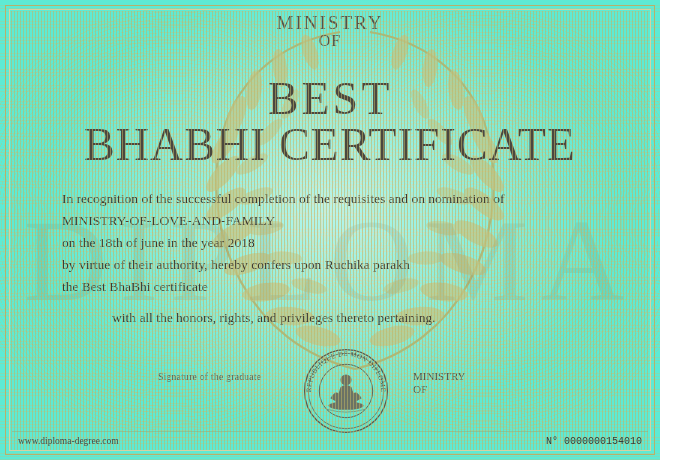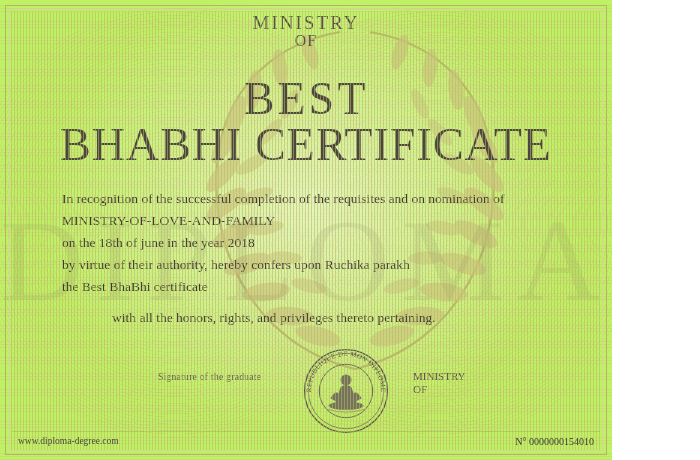--- a/index.html
+++ b/index.html
@@ -2,24 +2,24 @@
 <html><head>
 <meta charset="utf-8">
 <style>
   html, body {
     margin: 0;
     padding: 0;
     background: #ffffff;
   }
   #certificate {
     position: relative;
-    width: 612px;
+    width: 660px;
     height: 460px;
     overflow: hidden;
-    background: #bef264;
+    background: #5eead4;
     font-family: "Liberation Serif", serif;
     color: #3a3a36;
   }
 
   
   .bg-base {
     position: absolute;
     inset: 0;
     background:
       repeating-linear-gradient(
@@ -194,20 +194,21 @@
     font-size: 9.5px;
     color: #4c4a44;
     font-family: "Liberation Serif", serif;
   }
   .footer-right {
     position: absolute;
     right: 18px;
     bottom: 13px;
     font-size: 10px;
     color: #3a3a36;
+    font-family: Liberation Mono, monospace;
   }
   .footer-rule {
     position: absolute;
     left: 12px; right: 12px;
     bottom: 28px;
     height: 1px;
     background: rgba(170,162,100,0.45);
   }
 </style>
 </head>

